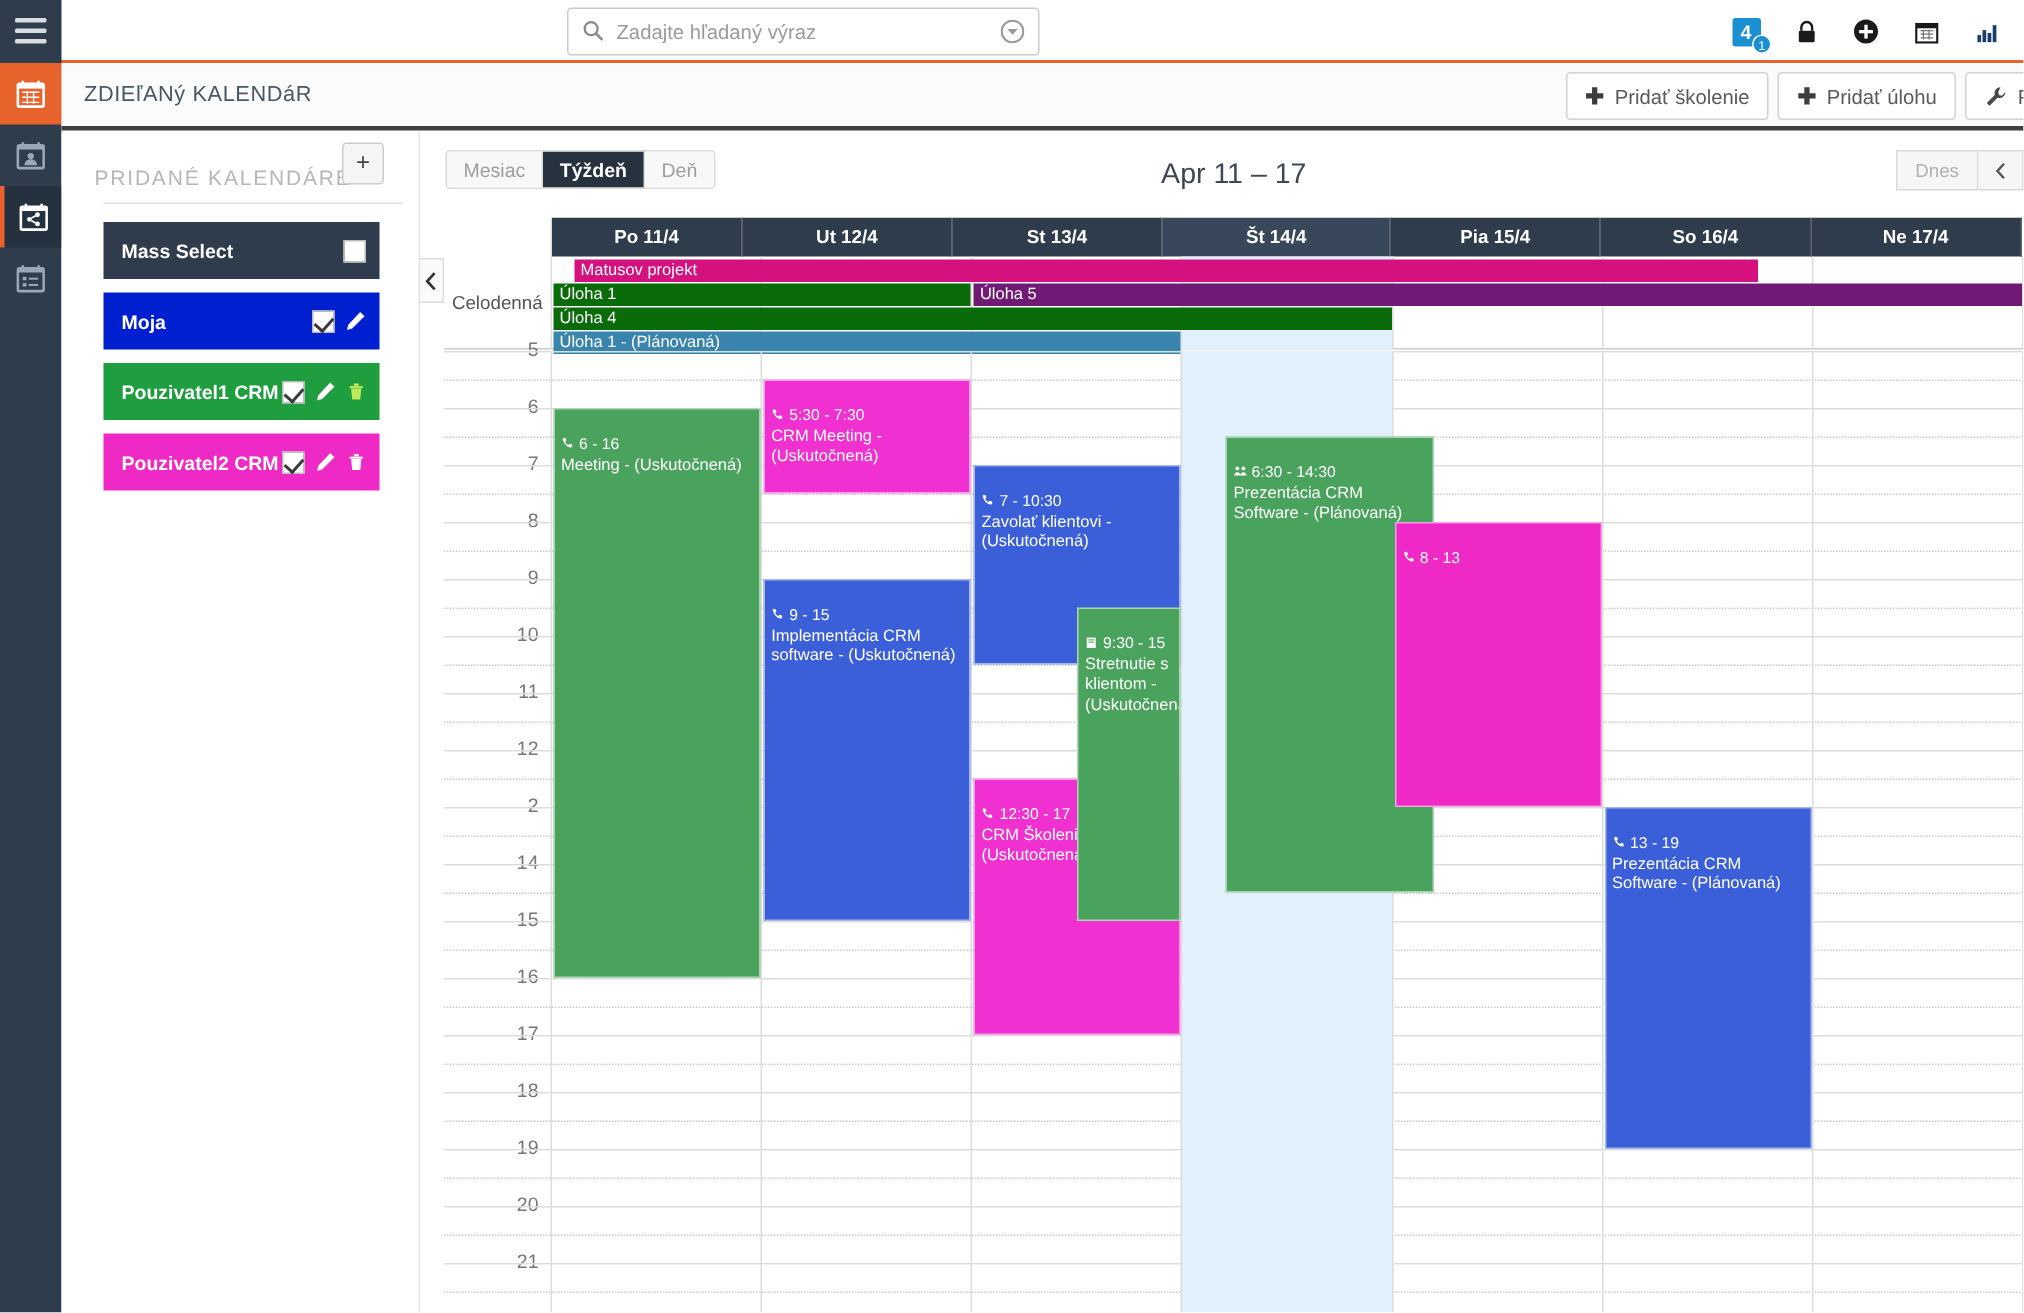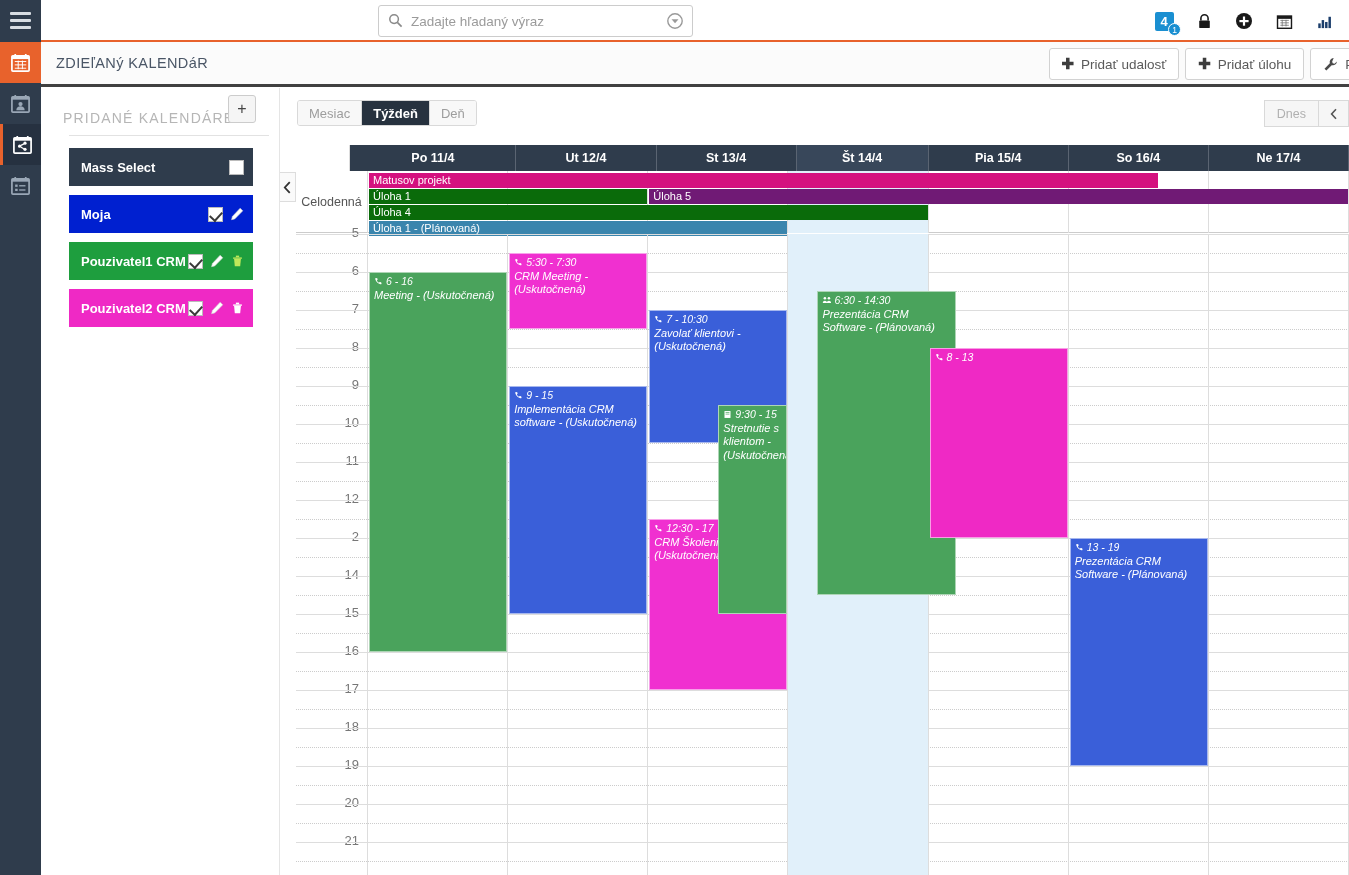--- a/index.html
+++ b/index.html
@@ -85,21 +85,21 @@
 
   .body { position:absolute; left:0; top:89px; width:1053px; height:641px; }
   .timecol { position:absolute; left:0; top:0; width:72px; height:641px; border-right:1px solid #ddd; }
   .tlabel { position:absolute; right:8px; font-size:13px; color:#777; }
   .daycols { position:absolute; left:72px; top:0; width:981px; height:641px; }
   .dcol { position:absolute; top:0; width:140.14px; height:641px; border-right:1px solid #ddd; }
   .dcol.today { background:#e1f0fa; }
   .hline { position:absolute; left:0; width:1053px; height:1px; background:#ddd; }
   .hhline { position:absolute; left:0; width:1053px; border-top:1px dotted #ccc; }
 
-  .ev { position:absolute; color:#fff; font-size:11px; line-height:13.5px; padding:2px 4px 0 4px; overflow:hidden; cursor:pointer; border:1px solid rgba(255,255,255,.55);font-style:italic; }
+  .ev { position:absolute; color:#fff; font-size:11px; line-height:13.5px; padding:17px 4px 0 4px; overflow:hidden; cursor:pointer; border:1px solid rgba(255,255,255,.55); }
   .ev .t { display:block; font-size:10.5px; }
   .ev .ic { display:inline-block; width:10px; margin-right:2px; }
   .ev .n { display:block; }
 </style>
 </head>
 <body>
 
 <div id="app">
 
   <div class="topbar">
@@ -199,21 +199,21 @@
           <rect x="9.6" y="15" width="6.6" height="1.4" fill="#9aa7b6"></rect>
       </svg>
     </div>
   </div>
 
   <div class="pagehead">
     <div class="pagetitle">ZDIEľANý KALENDáR</div>
     <div class="hdr-btns">
       <div class="hbtn">
         <span class="plus">✚</span>
-        <span>Pridať udalosť</span>
+        <span>Pridať školenie</span>
       </div>
       <div class="hbtn">
         <span class="plus">✚</span>
         <span>Pridať úlohu</span>
       </div>
       <div class="hbtn" style="margin-right:-40px;">
         <svg viewBox="0 0 16 16" width="15" height="15">
           <path d="M11.3 1.2a4.2 4.2 0 00-4 5.5L1.6 12.4l2 2 5.7-5.7a4.2 4.2 0 005.5-4l-2.5 2.5-2-.5-.5-2z" fill="#4a4a4a"></path>
         </svg>
         <span>Prisp</span>
@@ -276,56 +276,57 @@
       <path d="M7.5 1 L2 7 L7.5 13" fill="none" stroke="#333" stroke-width="2"></path>
     </svg>
   </div>
 
   <div class="calarea">
     <div class="viewbtns" id="view-btns">
         <div class="vbtn">Mesiac</div>
         <div class="vbtn active">Týždeň</div>
         <div class="vbtn">Deň</div>
       </div>
+    <div class="dtitle">Apr 11 – 17</div>
     <div class="navbtns">
       <div class="nbtn">Dnes</div>
       <div class="nbtn arrow">
         <svg viewBox="0 0 10 14" width="8" height="12">
           <path d="M7.5 1 L2 7 L7.5 13" fill="none" stroke="#555" stroke-width="2"></path>
         </svg>
       </div>
     </div>
 
     <div class="grid">
       <div class="daysrow">
         <div class="timecol-h"></div>
         <div id="day-heads" style="display:flex;">
-            <div class="dayhead" style="width: 166px;">Po 11/4</div>
+            <div class="dayhead" style="width: 127px;">Po 11/4</div>
             <div class="dayhead" style="width: 140.14px;">Ut 12/4</div>
             <div class="dayhead" style="width: 140.14px;">St 13/4</div>
-            <div class="dayhead today" style="width: 132px;">Št 14/4</div>
+            <div class="dayhead today" style="width: 152px;">Št 14/4</div>
             <div class="dayhead" style="width: 140.14px;">Pia 15/4</div>
             <div class="dayhead" style="width: 140.14px;">So 16/4</div>
             <div class="dayhead" style="width: 140.14px;">Ne 17/4</div>
           </div>
       </div>
 
       <div class="allday">
         <div class="allday-label">Celodenná</div>
         <div class="allday-cells" id="allday-cells">
             <div class="ad-cell"></div>
             <div class="ad-cell"></div>
             <div class="ad-cell"></div>
             <div class="ad-cell today"></div>
             <div class="ad-cell"></div>
             <div class="ad-cell"></div>
             <div class="ad-cell"></div>
           </div>
         <div id="allday-events">
-            <div class="ad-ev" style="background: rgb(212, 17, 127); left: 73px; width: 789px; top: 2px;">Matusov projekt</div>
+            <div class="ad-ev" style="background: rgb(212, 17, 127); left: 87px; width: 789px; top: 2px;">Matusov projekt</div>
             <div class="ad-ev" style="background: rgb(10, 107, 10); left: 73px; width: 278.28px; top: 18px;">Úloha 1</div>
             <div class="ad-ev" style="background: #701a75; left: 353.28px; width: 698.7px; top: 18px;">Úloha 5</div>
             <div class="ad-ev" style="background: rgb(10, 107, 10); left: 73px; width: 558.56px; top: 34px;">Úloha 4</div>
             <div class="ad-ev" style="background: rgb(58, 133, 173); left: 73px; width: 418.42px; top: 50px;">Úloha 1 - (Plánovaná)</div>
           </div>
       </div>
 
       <div class="body">
         <div class="timecol" id="timecol">
             <div class="tlabel" style="top: -9px;">5</div>

